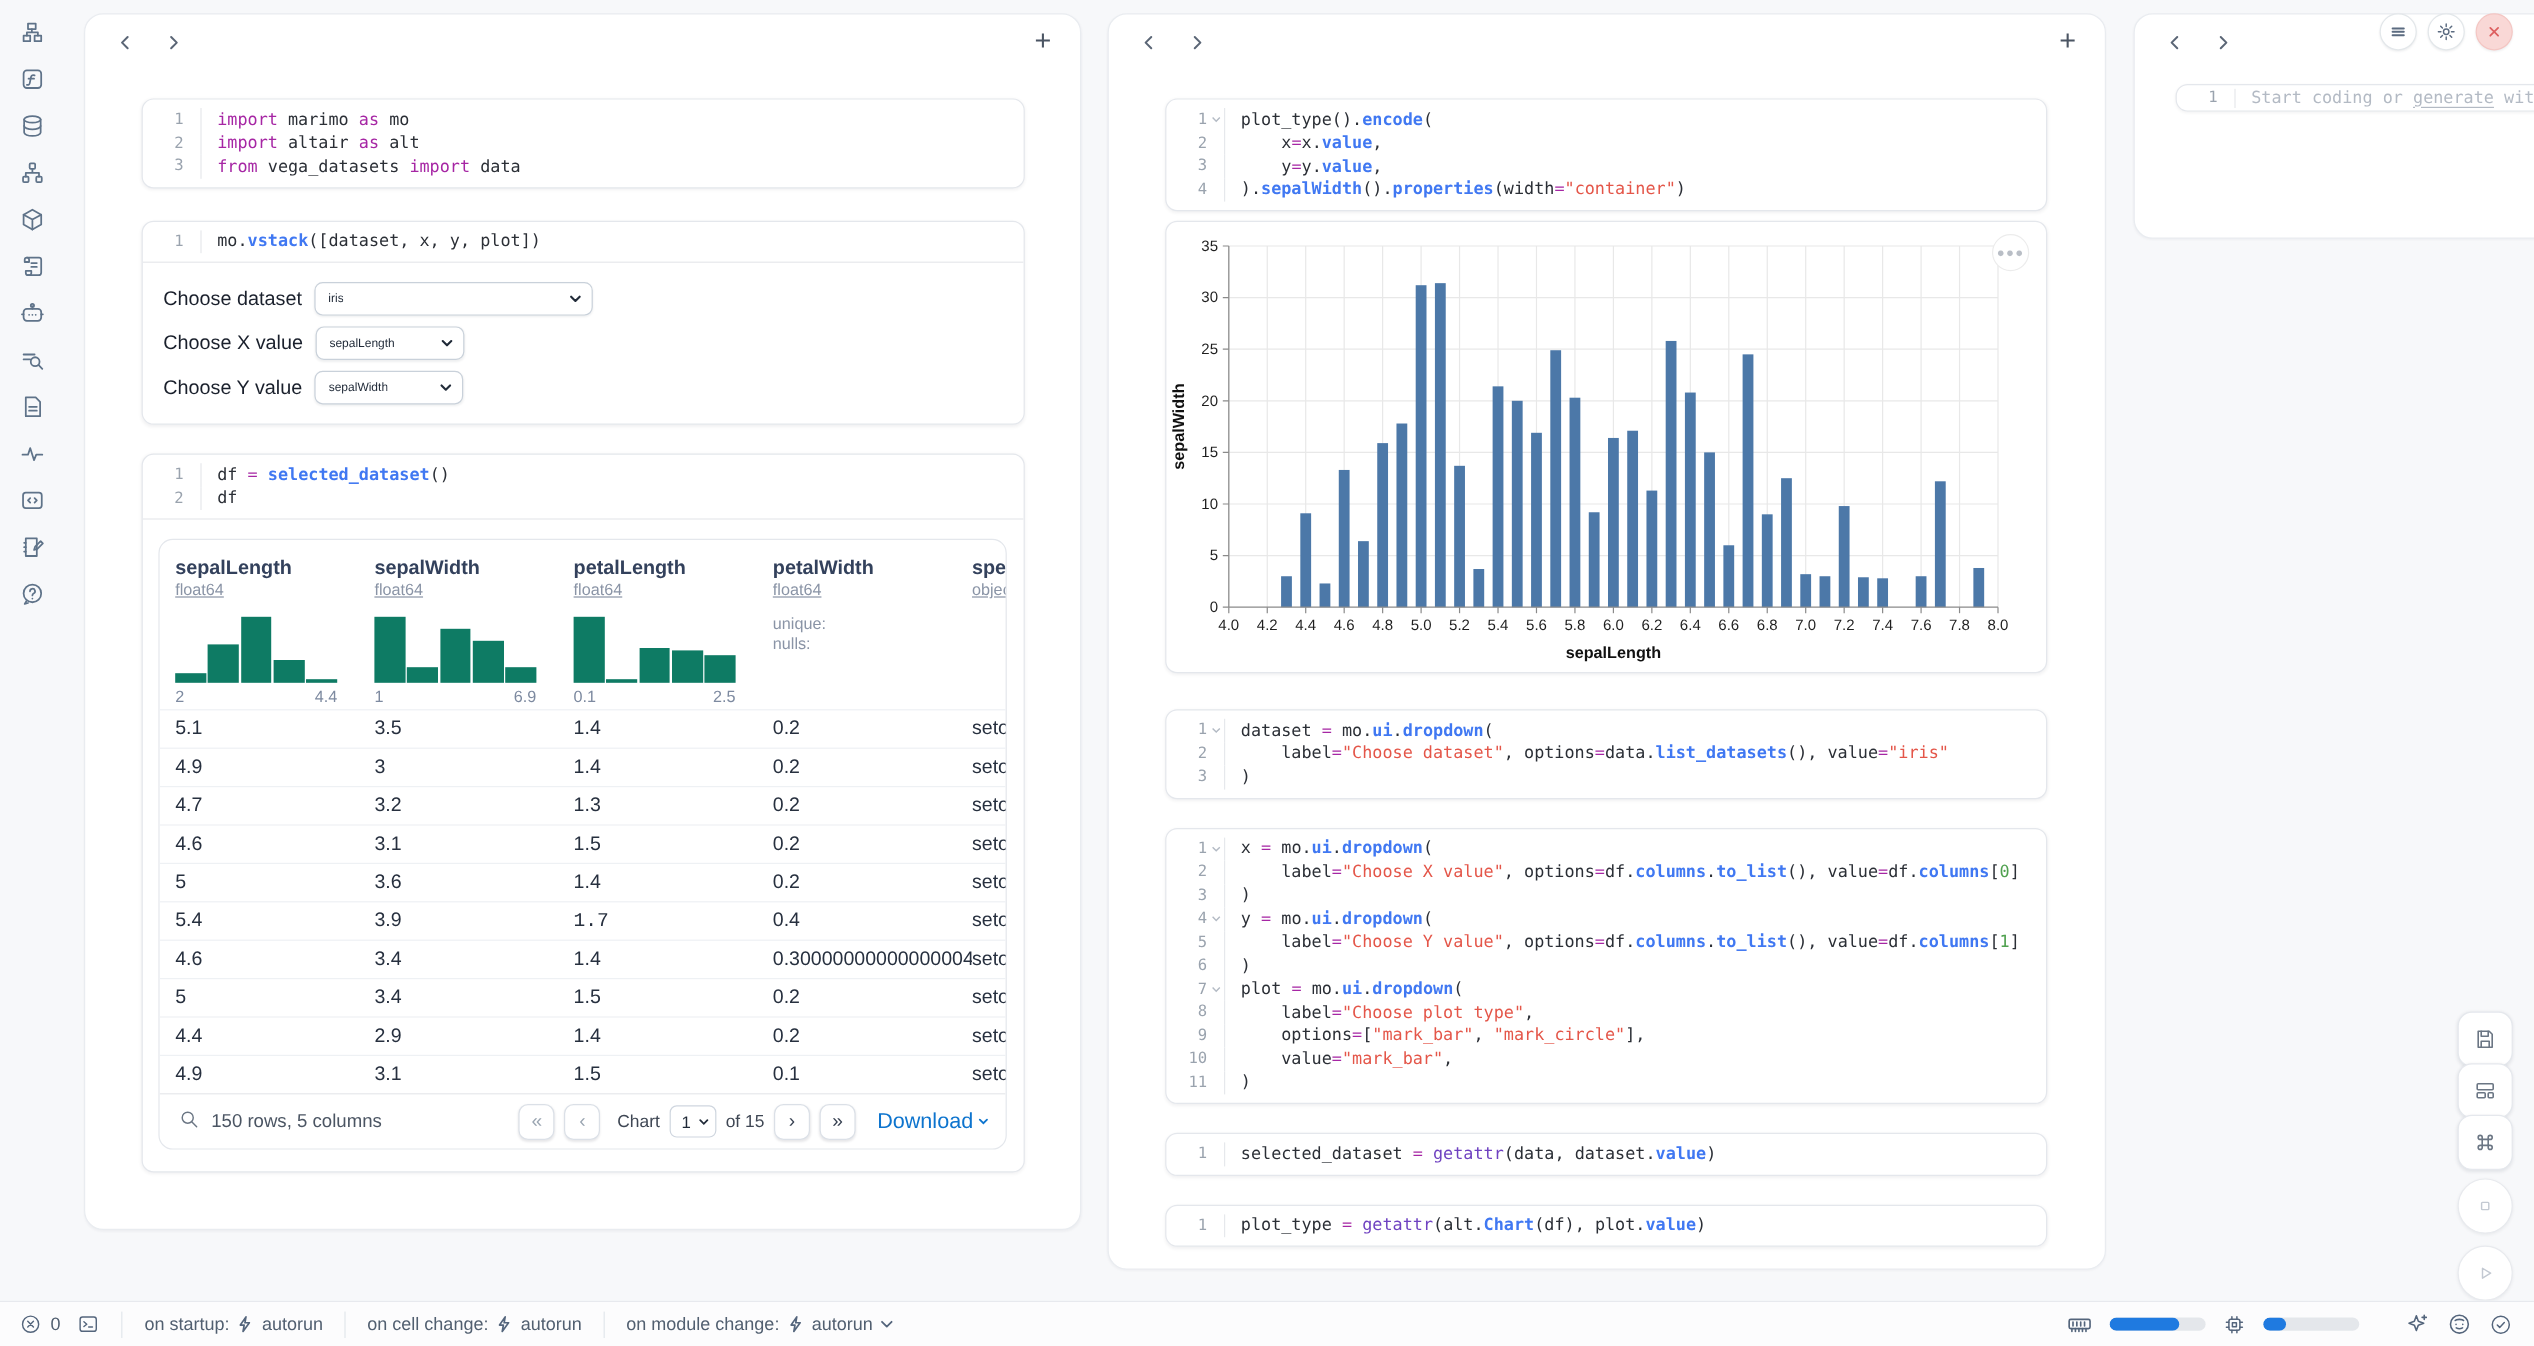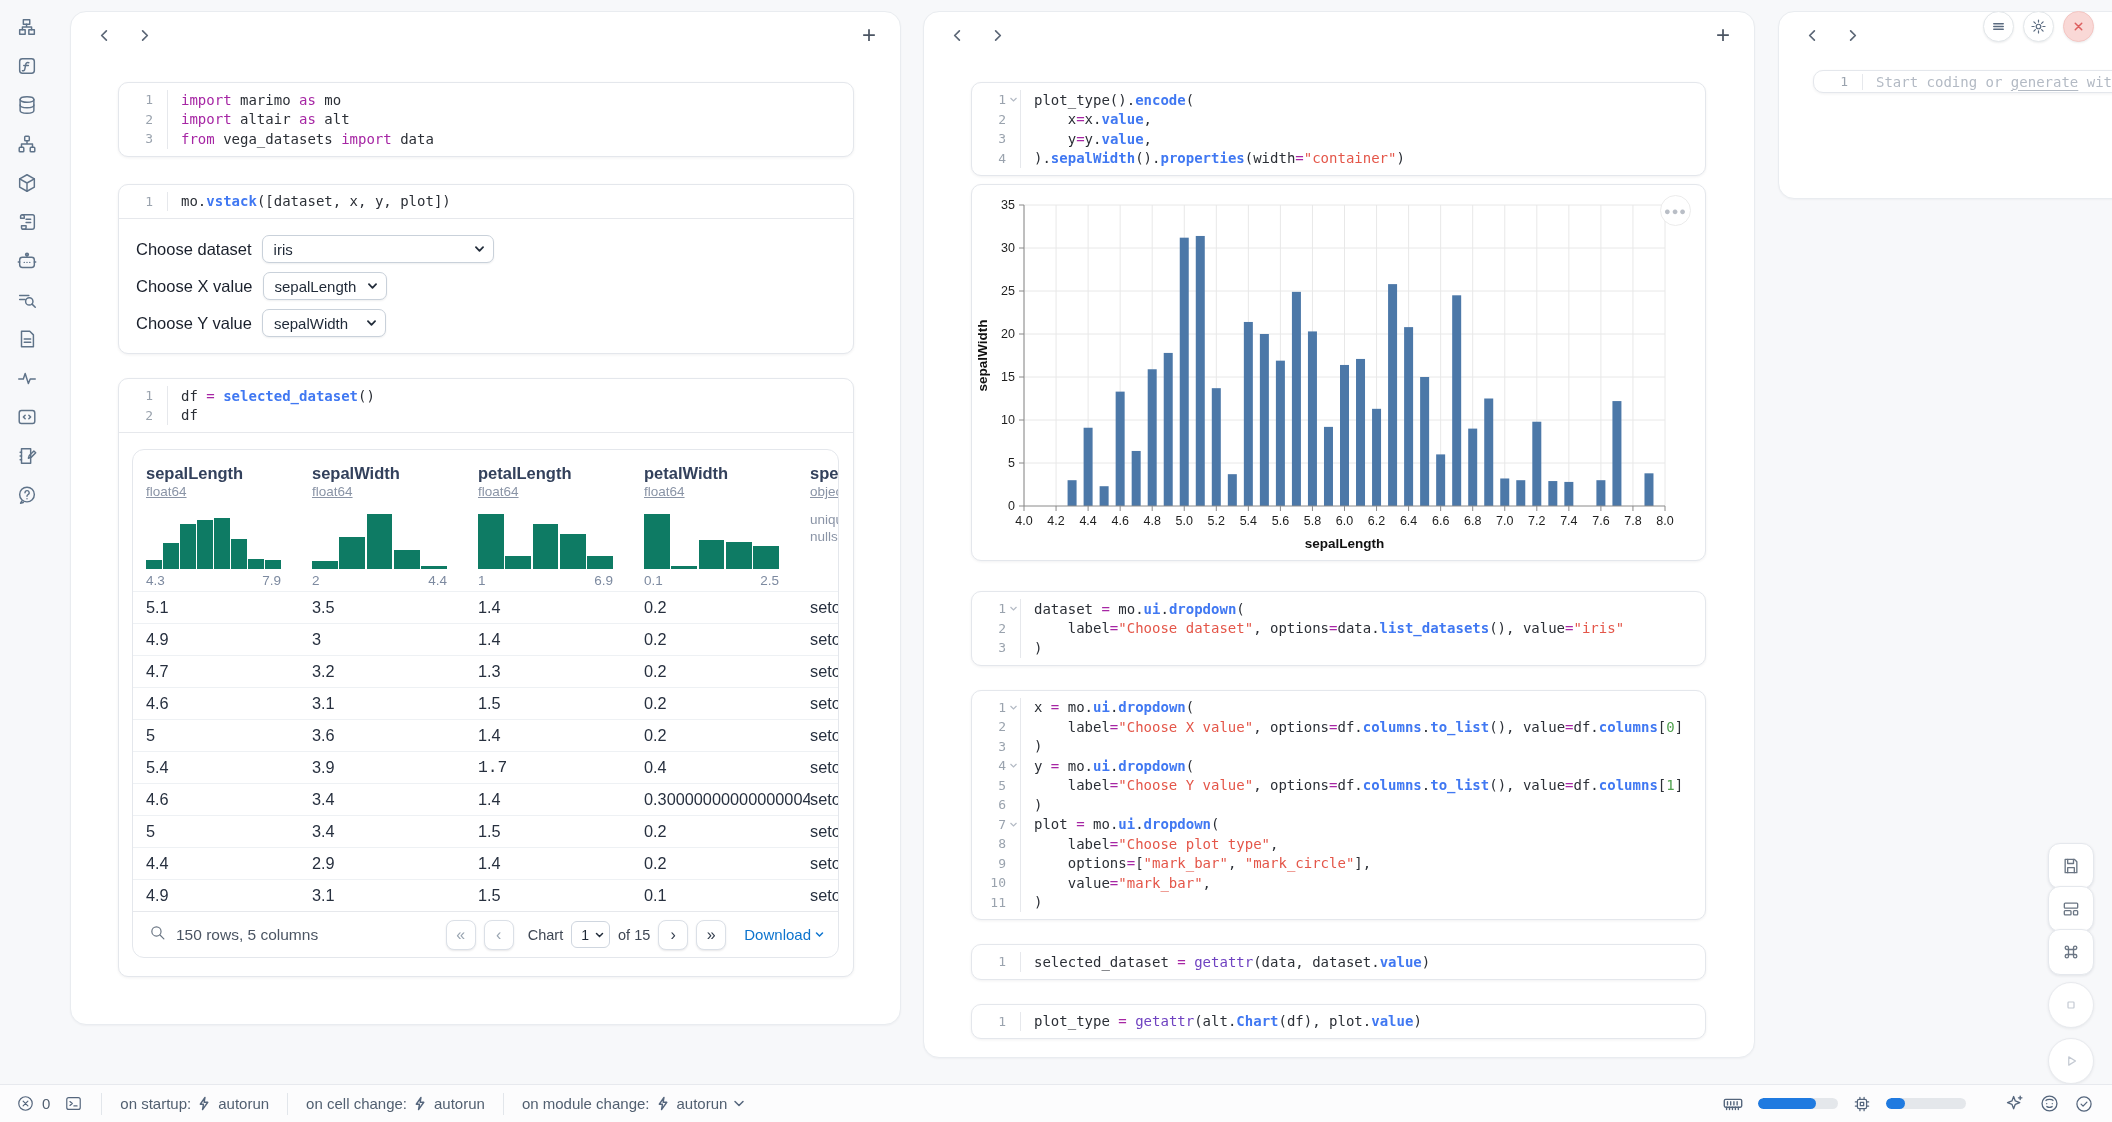--- a/index.html
+++ b/index.html
@@ -43,21 +43,21 @@
   .tk-str { color:#e45649; } .tk-num { color:#50a14f; } .tk-bi { color:#6f42c1; }
   .cell-divider { border-top:1px solid #e6e8ec; }
 
   
   .form-out { padding:16px 16px 16px 17px; }
   .form-row { display:flex; align-items:center; margin-bottom:9px; height:28px; }
   .form-row:last-child { margin-bottom:0; }
   .form-label { font-size:16.5px; color:#1a202c; margin-right:10px; }
   .mselect { position:relative; height:28px; border:1px solid #c9d1da; border-radius:7px; background:#fff;
     box-shadow:0 1px 2px rgba(16,24,40,.07); display:flex; align-items:center; padding:0 30px 0 11px;
-    font-size:15px; color:#1f2937; cursor:pointer; }
+    font-size:10px; color:#1f2937; cursor:pointer; }
   .mselect svg { position:absolute; right:8px; top:50%; transform:translateY(-50%);
     stroke:#222c3a; fill:none; stroke-width:2; stroke-linecap:round; stroke-linejoin:round; }
 
   
   .tbl-wrap { padding:16px 18px 18px 13px; }
   .tbl { width:707px; border:1px solid #e4e7ec; border-radius:12px; overflow:hidden; background:#fff; }
   .tgrid { display:grid; grid-template-columns:166px 166px 166px 166px 166px; padding-left:13px; width:843px; }
   .th-name { font-size:16.5px; font-weight:700; color:#33415c; padding-top:14px; height:34px; }
   .th-type { font-size:13.5px; color:#8a94a6; height:17px;text-decoration:underline; }
   .th-meta { height:90px; padding-top:10px; }
@@ -73,21 +73,21 @@
     box-shadow:0 1px 2px rgba(16,24,40,.10); display:flex; align-items:center; justify-content:center;
     cursor:pointer; margin-left:8px; font-size:16px; }
   .pg-dim { color:#9aa5b1; } .pg-dark { color:#374151; }
   .pg-label { font-size:14.5px; color:#3f4754; margin:0 8px 0 14px; }
   .pg-of { font-size:14.5px; color:#3f4754; margin:0 0 0 8px; }
   .page-sel { height:27px; border:1px solid #cfd6df; border-radius:6px; background:#fff;
     display:flex; align-items:center; padding:0 20px 0 9px; font-size:14px; color:#1f2937;
     position:relative; cursor:pointer; }
   .page-sel svg { position:absolute; right:5px; top:50%; transform:translateY(-50%);
     stroke:#222c3a; fill:none; stroke-width:2; stroke-linecap:round; }
-  .download { font-size:15px; color:#0d74ce; margin-left:18px; display:flex; align-items:center; gap:4px; cursor:pointer;text-align:right; }
+  .download { font-size:18px; color:#0d74ce; margin-left:18px; display:flex; align-items:center; gap:4px; cursor:pointer;text-align:right; }
   .download svg { stroke:#0d74ce; fill:none; stroke-width:2; stroke-linecap:round; }
   .search-ic svg { stroke:#6b7684; fill:none; stroke-width:1.7; stroke-linecap:round; }
 
   
   .chart-card { position:relative; }
   .chart-menu { position:absolute; right:14px; top:10px; width:31px; height:31px; border-radius:50%;
     border:1px solid #ececec; background:#fff; display:flex; align-items:center; justify-content:center;
     color:#b9bec6; font-size:11px; letter-spacing:1px; cursor:pointer; }
 
   
@@ -321,36 +321,20 @@
                 <div class="th-name">species</div>
               </div>
               <div class="tgrid ">
                 <div class="th-type">float64</div>
                 <div class="th-type">float64</div>
                 <div class="th-type">float64</div>
                 <div class="th-type">float64</div>
                 <div class="th-type">object</div>
               </div>
               <div class="tgrid ">
-                <div class="th-meta">
-                  <div class="hist">
-                    <i style="height: 16%;"></i>
-                    <i style="height: 45%;"></i>
-                    <i style="height: 78%;"></i>
-                    <i style="height: 85%;"></i>
-                    <i style="height: 88%;"></i>
-                    <i style="height: 52%;"></i>
-                    <i style="height: 17%;"></i>
-                    <i style="height: 16%;"></i>
-                  </div>
-                  <div class="minmax">
-                    <span>4.3</span>
-                    <span>7.9</span>
-                  </div>
-                </div>
                 <div class="th-meta">
                   <div class="hist">
                     <i style="height: 13%;"></i>
                     <i style="height: 55%;"></i>
                     <i style="height: 95%;"></i>
                     <i style="height: 32%;"></i>
                     <i style="height: 6%;"></i>
                   </div>
                   <div class="minmax">
                     <span>2</span>

